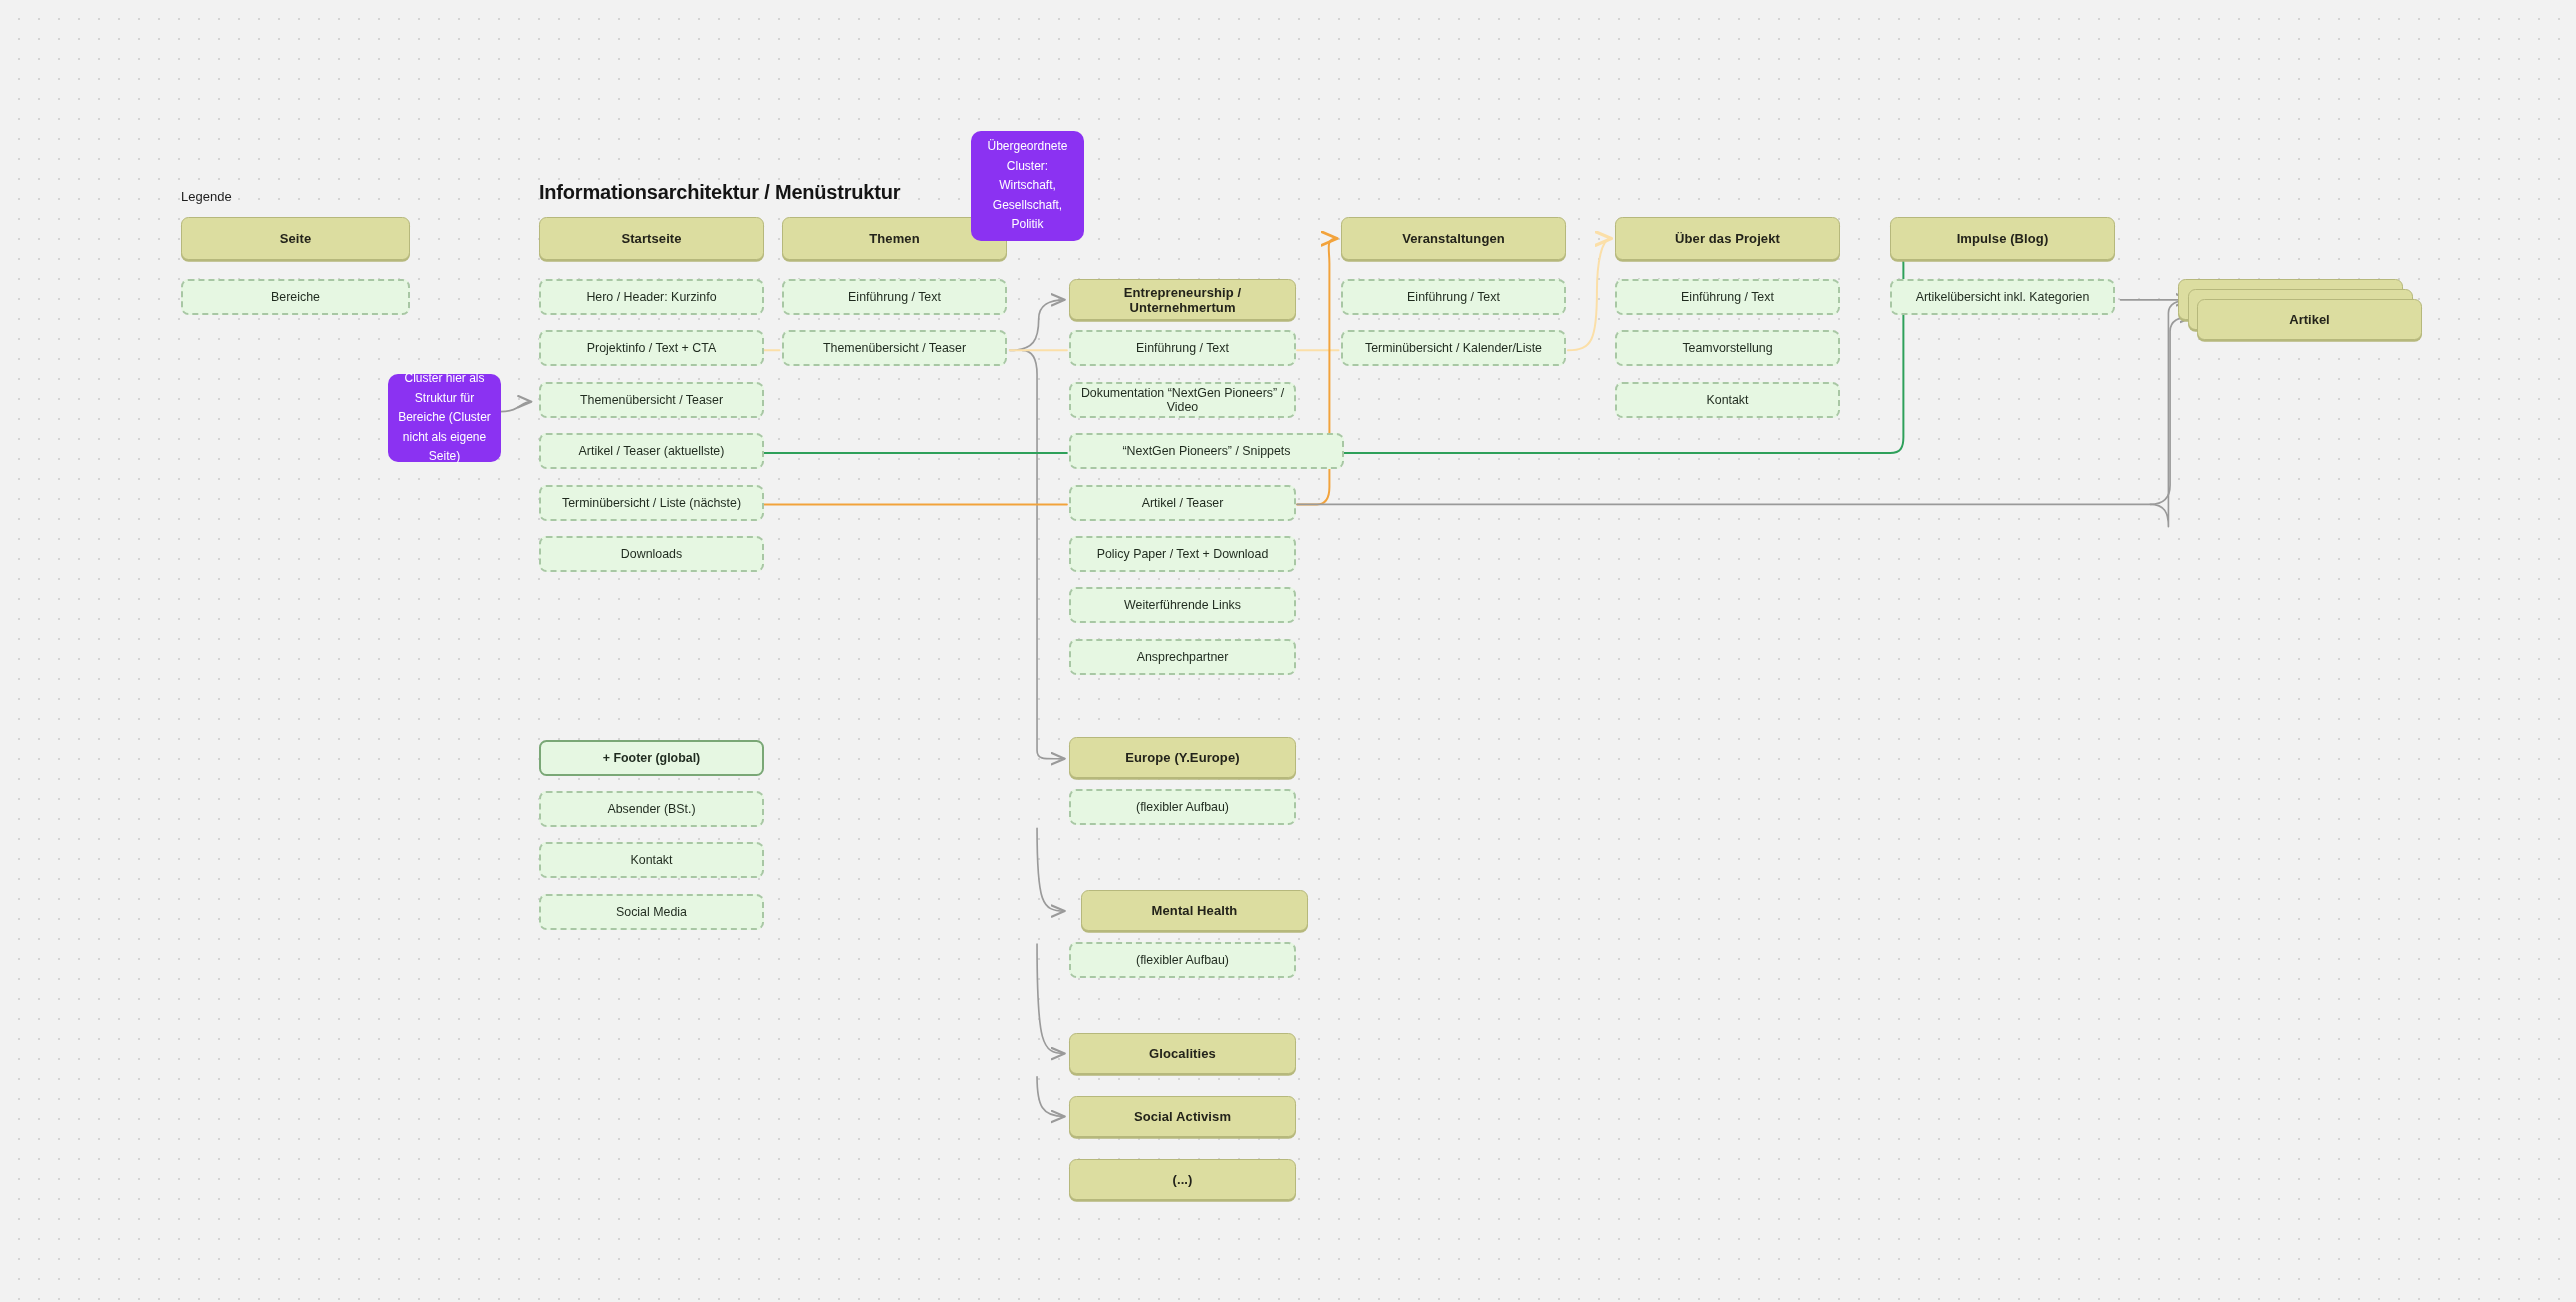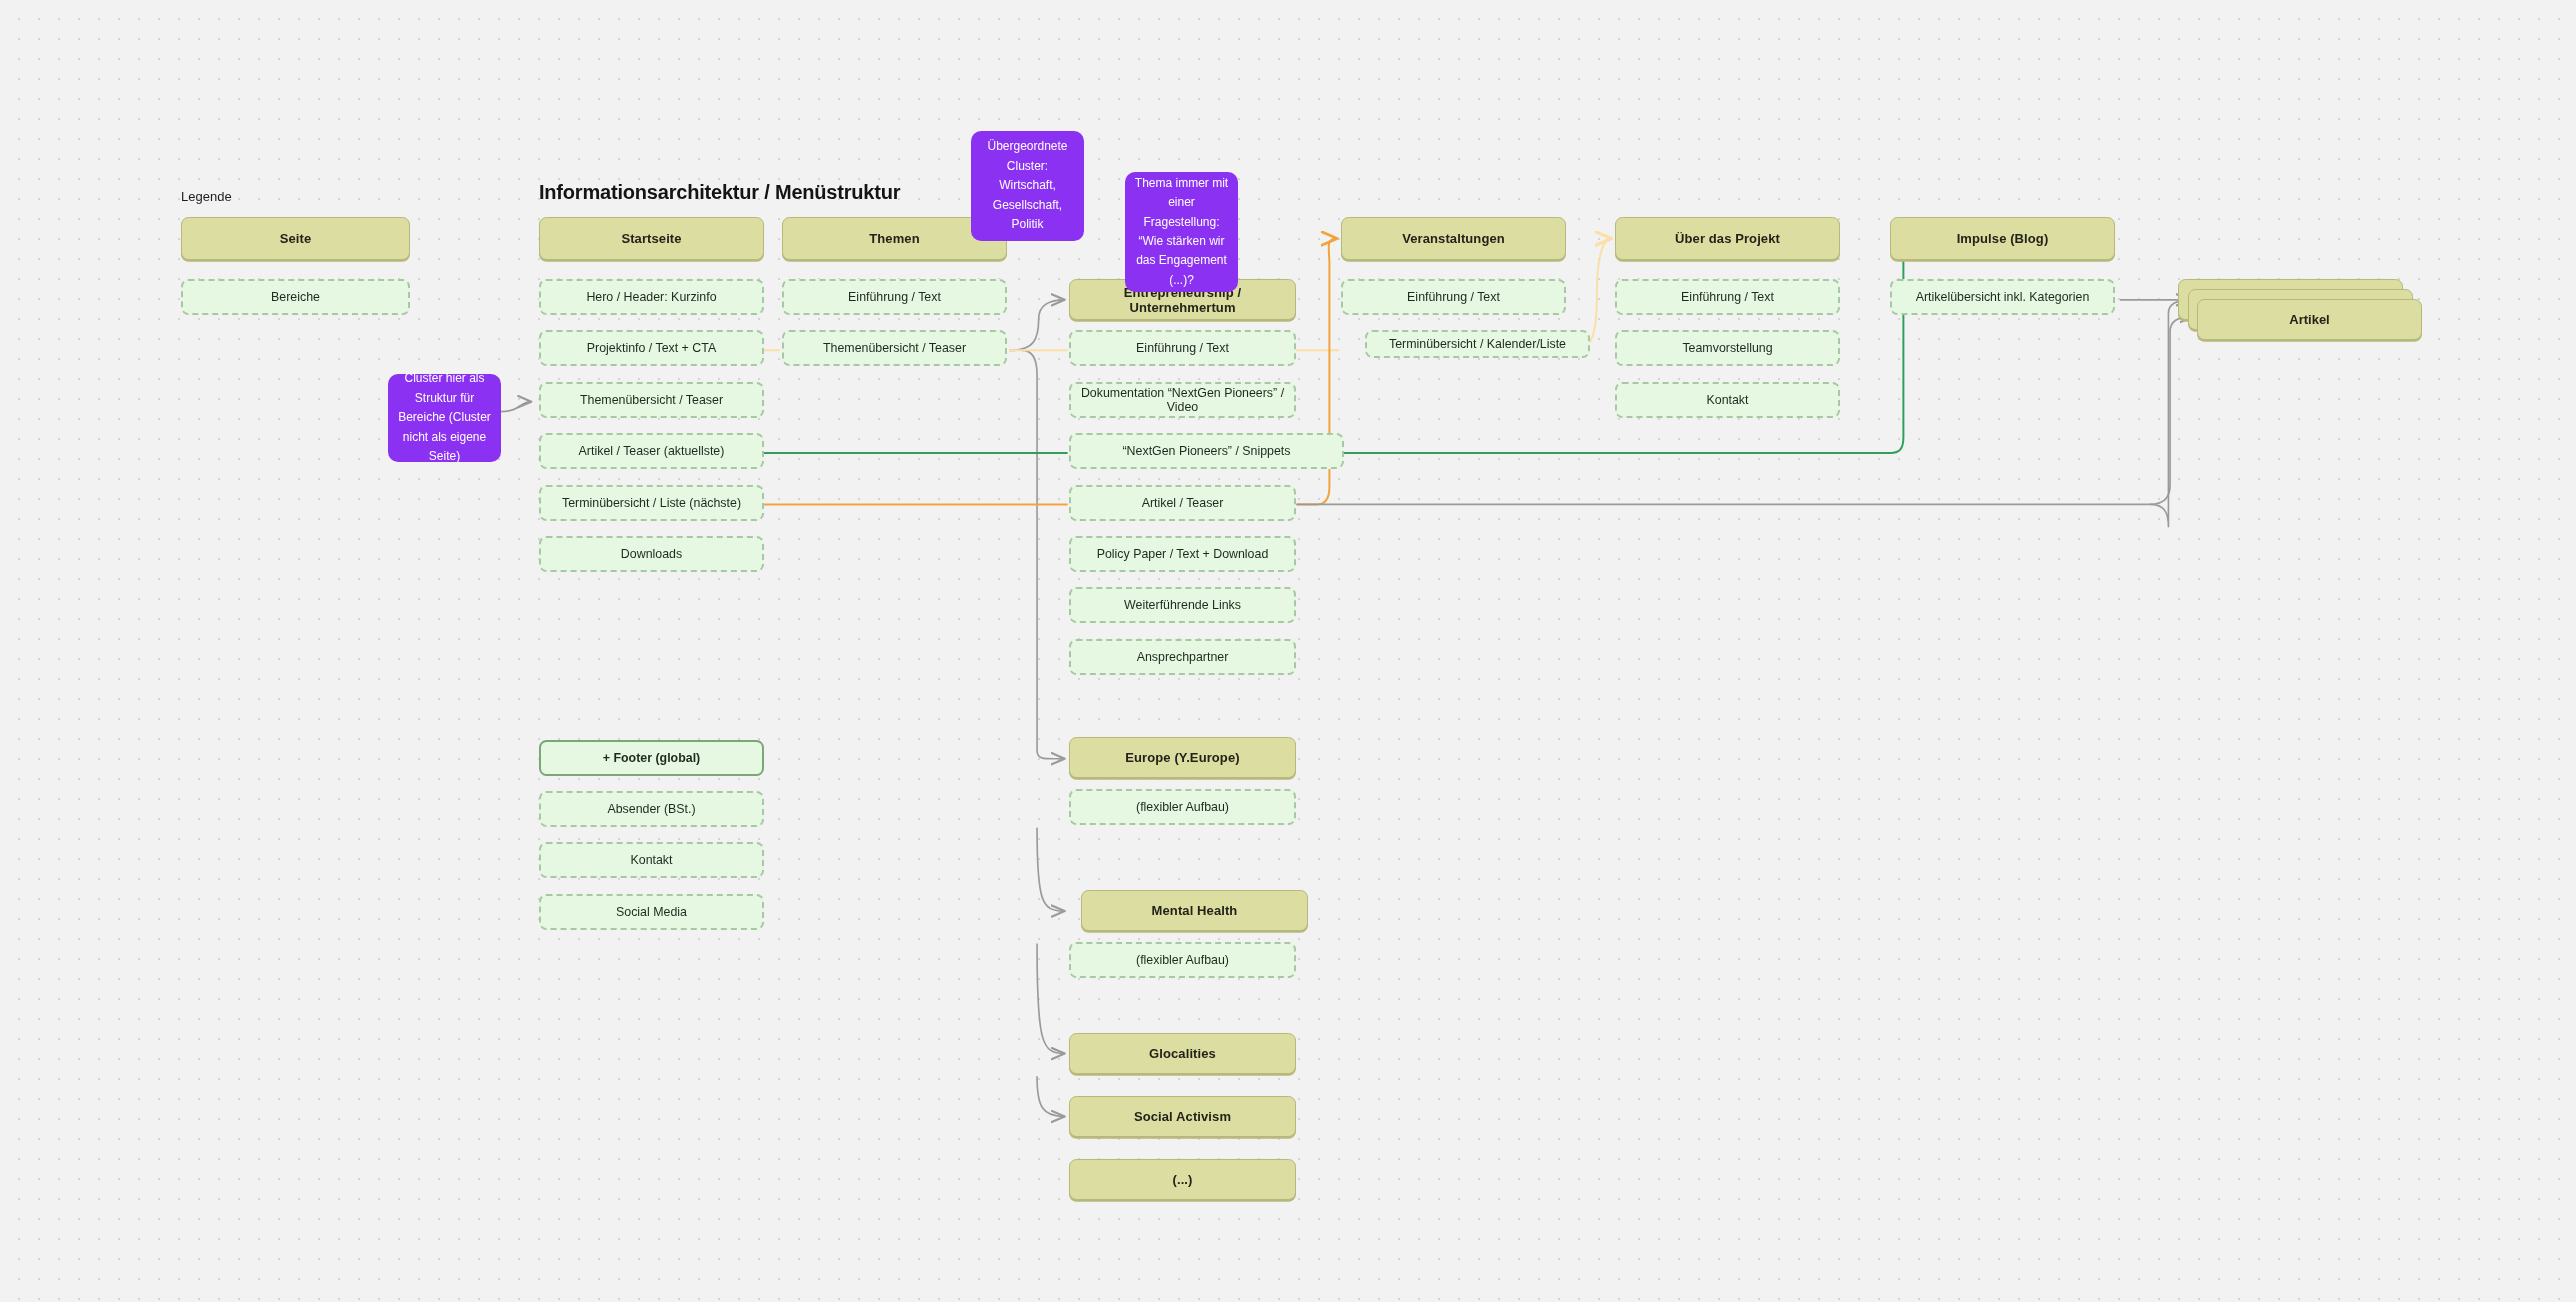--- a/index.html
+++ b/index.html
@@ -183,28 +183,20 @@
     </div>
 
     <div class="note-box" style="left:971px; top:131px; width:113px; height:110px;">
       <span>Übergeordnete</span>
       <span>Cluster:</span>
       <span>Wirtschaft,</span>
       <span>Gesellschaft,</span>
       <span>Politik</span>
     </div>
 
-    <div class="note-box" style="left:1125px; top:172px; width:113px; height:120px;">
-      <span>Thema immer mit</span>
-      <span>einer</span>
-      <span>Fragestellung:</span>
-      <span>“Wie stärken wir</span>
-      <span>das Engagement</span>
-      <span>(...)?</span>
-    </div>
 
     <div class="page-box" style="left:539px; top:217px; width:225px; height:43px;">Startseite</div>
 
     <div class="section-box" style="left:539px; top:279px; width:225px; height:36px;">Hero / Header: Kurzinfo</div>
     <div class="section-box" style="left:539px; top:330px; width:225px; height:36px;">Projektinfo / Text + CTA</div>
     <div class="section-box" style="left:539px; top:382px; width:225px; height:36px;">Themenübersicht / Teaser</div>
     <div class="section-box" style="left:539px; top:433px; width:225px; height:36px;">Artikel / Teaser (aktuellste)</div>
     <div class="section-box" style="left:539px; top:485px; width:225px; height:36px;">Terminübersicht / Liste (nächste)</div>
     <div class="section-box" style="left:539px; top:536px; width:225px; height:36px;">Downloads</div>
 
@@ -234,21 +226,21 @@
     <div class="section-box" style="left:1069px; top:942px; width:227px; height:36px;">(flexibler Aufbau)</div>
 
     <div class="page-box" style="left:1069px; top:1033px; width:227px; height:41px;">Glocalities</div>
 
     <div class="page-box" style="left:1069px; top:1096px; width:227px; height:41px;">Social Activism</div>
 
     <div class="page-box" style="left:1069px; top:1159px; width:227px; height:41px;">(...)</div>
 
     <div class="page-box" style="left:1341px; top:217px; width:225px; height:43px;">Veranstaltungen</div>
     <div class="section-box" style="left:1341px; top:279px; width:225px; height:36px;">Einführung / Text</div>
-    <div class="section-box" style="left:1341px; top:330px; width:225px; height:28px;margin-left:24px;">Terminübersicht / Kalender/Liste</div>
+    <div class="section-box" style="left:1341px; top:330px; width:225px; height:36px;">Terminübersicht / Kalender/Liste</div>
 
     <div class="page-box" style="left:1615px; top:217px; width:225px; height:43px;">Über das Projekt</div>
     <div class="section-box" style="left:1615px; top:279px; width:225px; height:36px;">Einführung / Text</div>
     <div class="section-box" style="left:1615px; top:330px; width:225px; height:36px;">Teamvorstellung</div>
     <div class="section-box" style="left:1615px; top:382px; width:225px; height:36px;">Kontakt</div>
 
     <div class="page-box" style="left:1890px; top:217px; width:225px; height:43px;">Impulse (Blog)</div>
     <div class="section-box" style="left:1890px; top:279px; width:225px; height:36px;">Artikelübersicht inkl. Kategorien</div>
 
     <div class="stack-card" style="left:2178px; top:279px; width:225px; height:41px; z-index:2;"></div>

